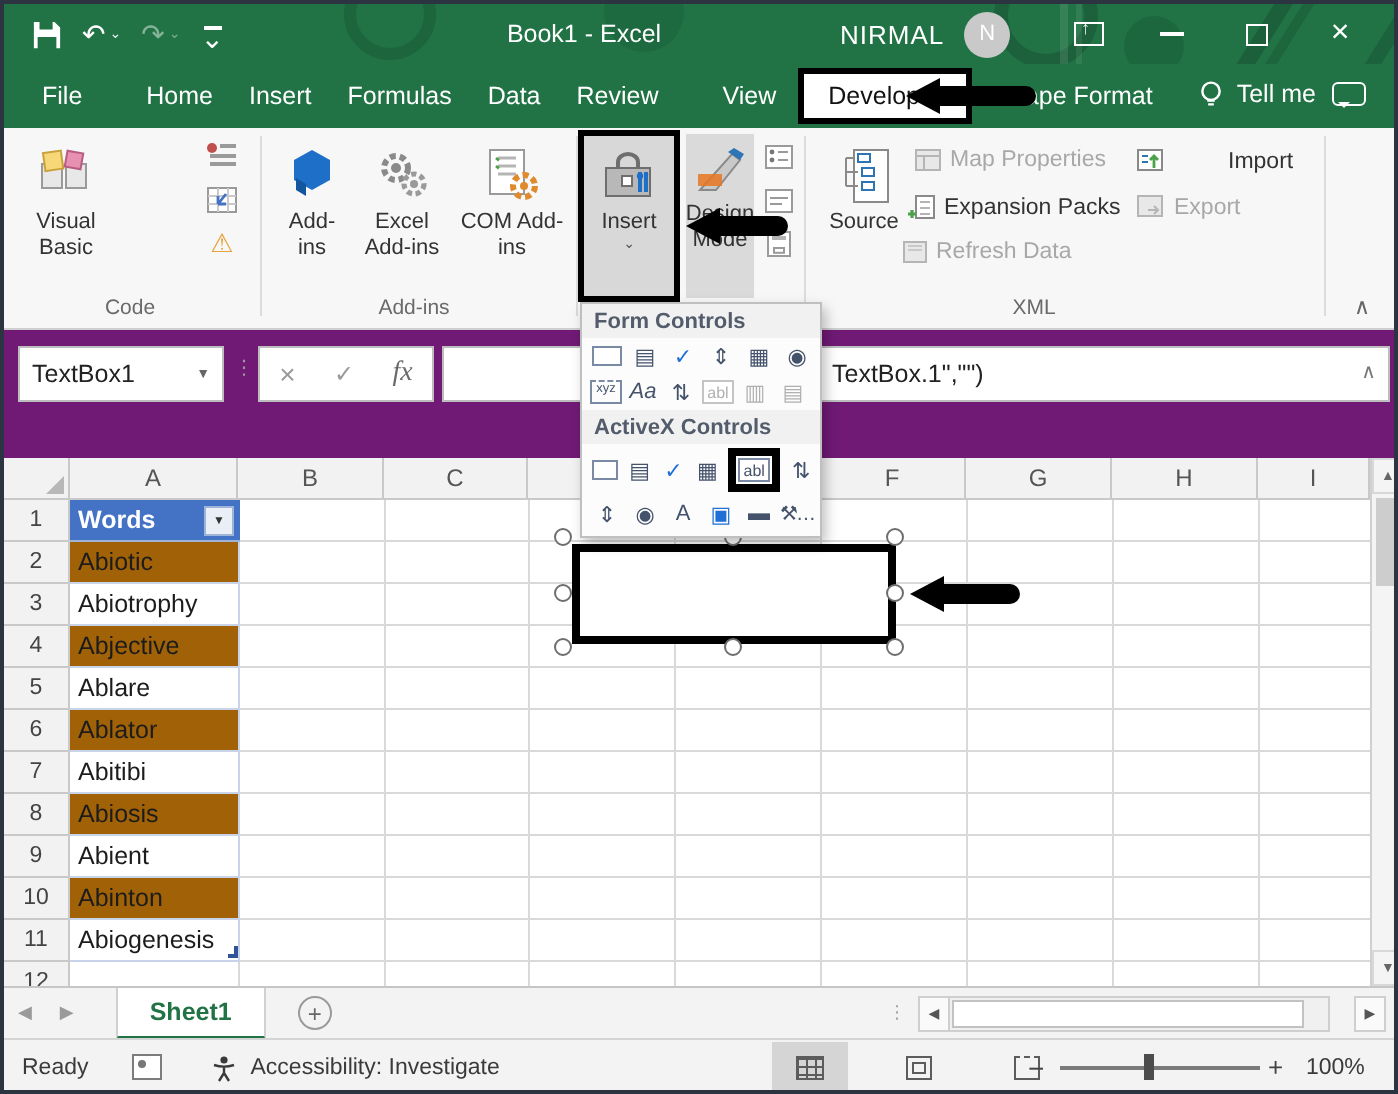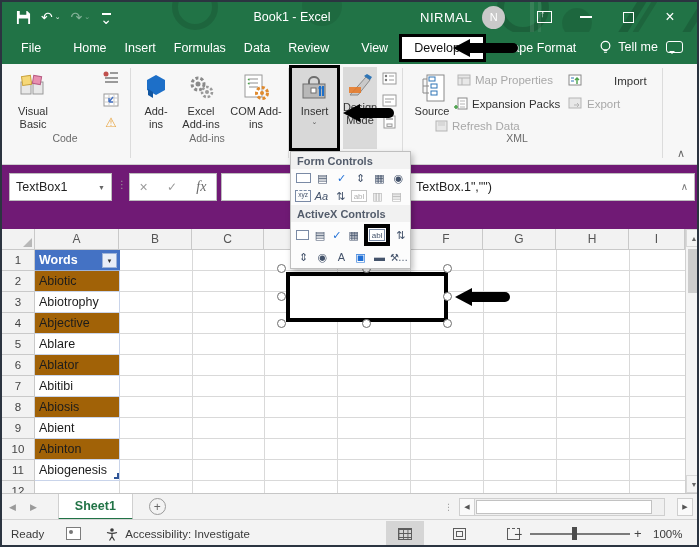--- a/index.html
+++ b/index.html
@@ -47,21 +47,21 @@
   .comment-ico:after { content:""; position:absolute; left:2px; bottom:-5px; border:3px solid transparent; border-top-color:#fff; }
 
   
   .blk-arrow { position:absolute; display:flex; align-items:center; z-index:40; }
   .blk-arrow .head { width:0; height:0; border-top:9px solid transparent; border-bottom:9px solid transparent; border-right:17px solid #000; }
   .blk-arrow .shaft { height:10px; background:#000; border-radius:0 5px 5px 0; }
 
   
   .ribbon { position:absolute; left:0; top:62px; width:100%; height:101px; background:#f7f7f7; border-bottom:1px solid #cfcfcf; font-size:11px; color:#333; }
   .vdiv { position:absolute; top:4px; width:1px; height:90px; background:#dcdcdc; }
-  .grp-label { position:absolute; bottom:20px; font-size:10.5px; color:#6a6a6a; text-align:center; }
+  .grp-label { position:absolute; bottom:4px; font-size:10.5px; color:#6a6a6a; text-align:center; }
   .bigbtn { position:absolute; top:3px; display:flex; flex-direction:column; align-items:center; text-align:center; line-height:13px; padding-top:4px; }
   .bigbtn .ic { height:34px; display:flex; align-items:center; justify-content:center; }
   .smcol { position:absolute; display:flex; flex-direction:column; gap:6px; }
   .smico { width:18px; height:16px; display:flex; align-items:center; justify-content:center; font-size:11px; color:#555; }
   .warn { color:#e8a33d; font-size:13px; }
   .insert-box { position:absolute; left:287px; top:1px; width:51px; height:86px; border:3px solid #000; background:#d8d8d8; display:flex; flex-direction:column; align-items:center; padding-top:5px; z-index:5; }
   .designmode { position:absolute; left:341px; top:3px; width:34px; height:82px; background:#dadada; display:flex; flex-direction:column; align-items:center; padding-top:4px; text-align:center; line-height:13px; }
   .xml-item { position:absolute; display:flex; align-items:center; gap:4px; white-space:nowrap; font-size:11.5px; }
   .disabled { color:#a8a8a8; }
   .ribbon-collapse { position:absolute; right:12px; bottom:4px; color:#666; font-size:11px; }
@@ -368,21 +368,21 @@
       <span>Map Properties</span>
     </div>
     <div class="xml-item" style="left:452px; top:33px;">
       <svg width="14" height="13" viewBox="0 0 14 13">
           <rect x="4" y="1" width="9" height="11" fill="#fff" stroke="#8a8a8a"></rect>
           <path d="M6 4h5M6 7h5M6 10h5" stroke="#b5b5b5"></path>
           <path d="M2 8v4M0 10h4" stroke="#4ba24b" stroke-width="1.6"></path>
         </svg>
       <span>Expansion Packs</span>
     </div>
-    <div class="xml-item disabled" style="left:433px; top:56px;">
+    <div class="xml-item disabled" style="left:449px; top:56px;">
       <svg width="13" height="12" viewBox="0 0 13 12">
           <rect x="1" y="1" width="11" height="10" fill="#e8e8e8" stroke="#b5b5b5"></rect>
           <path d="M3 3h7M3 5h7" stroke="#c9c9c9"></path>
         </svg>
       <span>Refresh Data</span>
     </div>
     <div class="xml-item" style="left:566px; top:10px;gap:31px;">
       <svg width="15" height="13" viewBox="0 0 15 13">
           <rect x="1" y="1" width="12" height="10" fill="#fff" stroke="#8a8a8a"></rect>
           <path d="M3 4h3M3 7h3" stroke="#2e75b6"></path>

